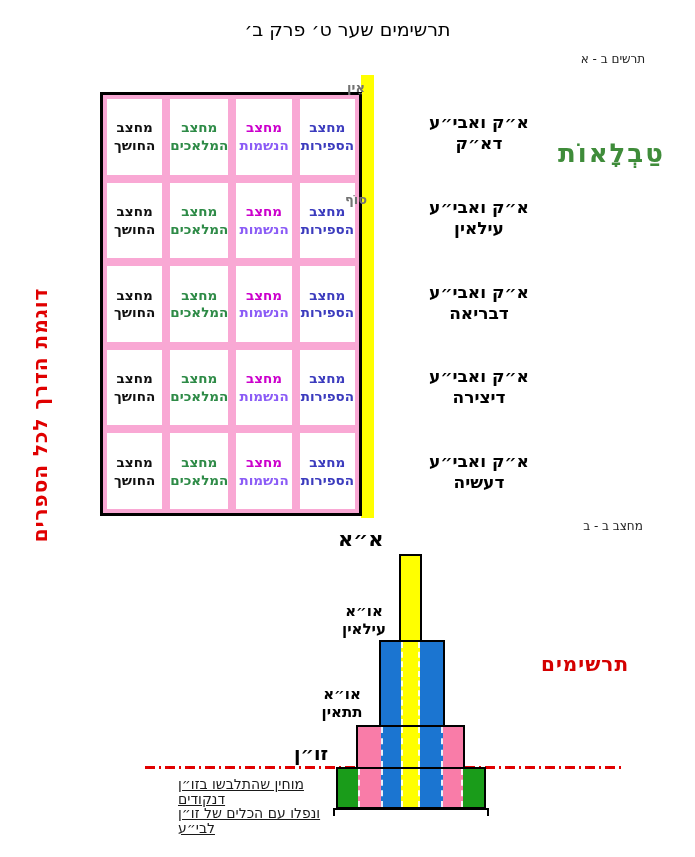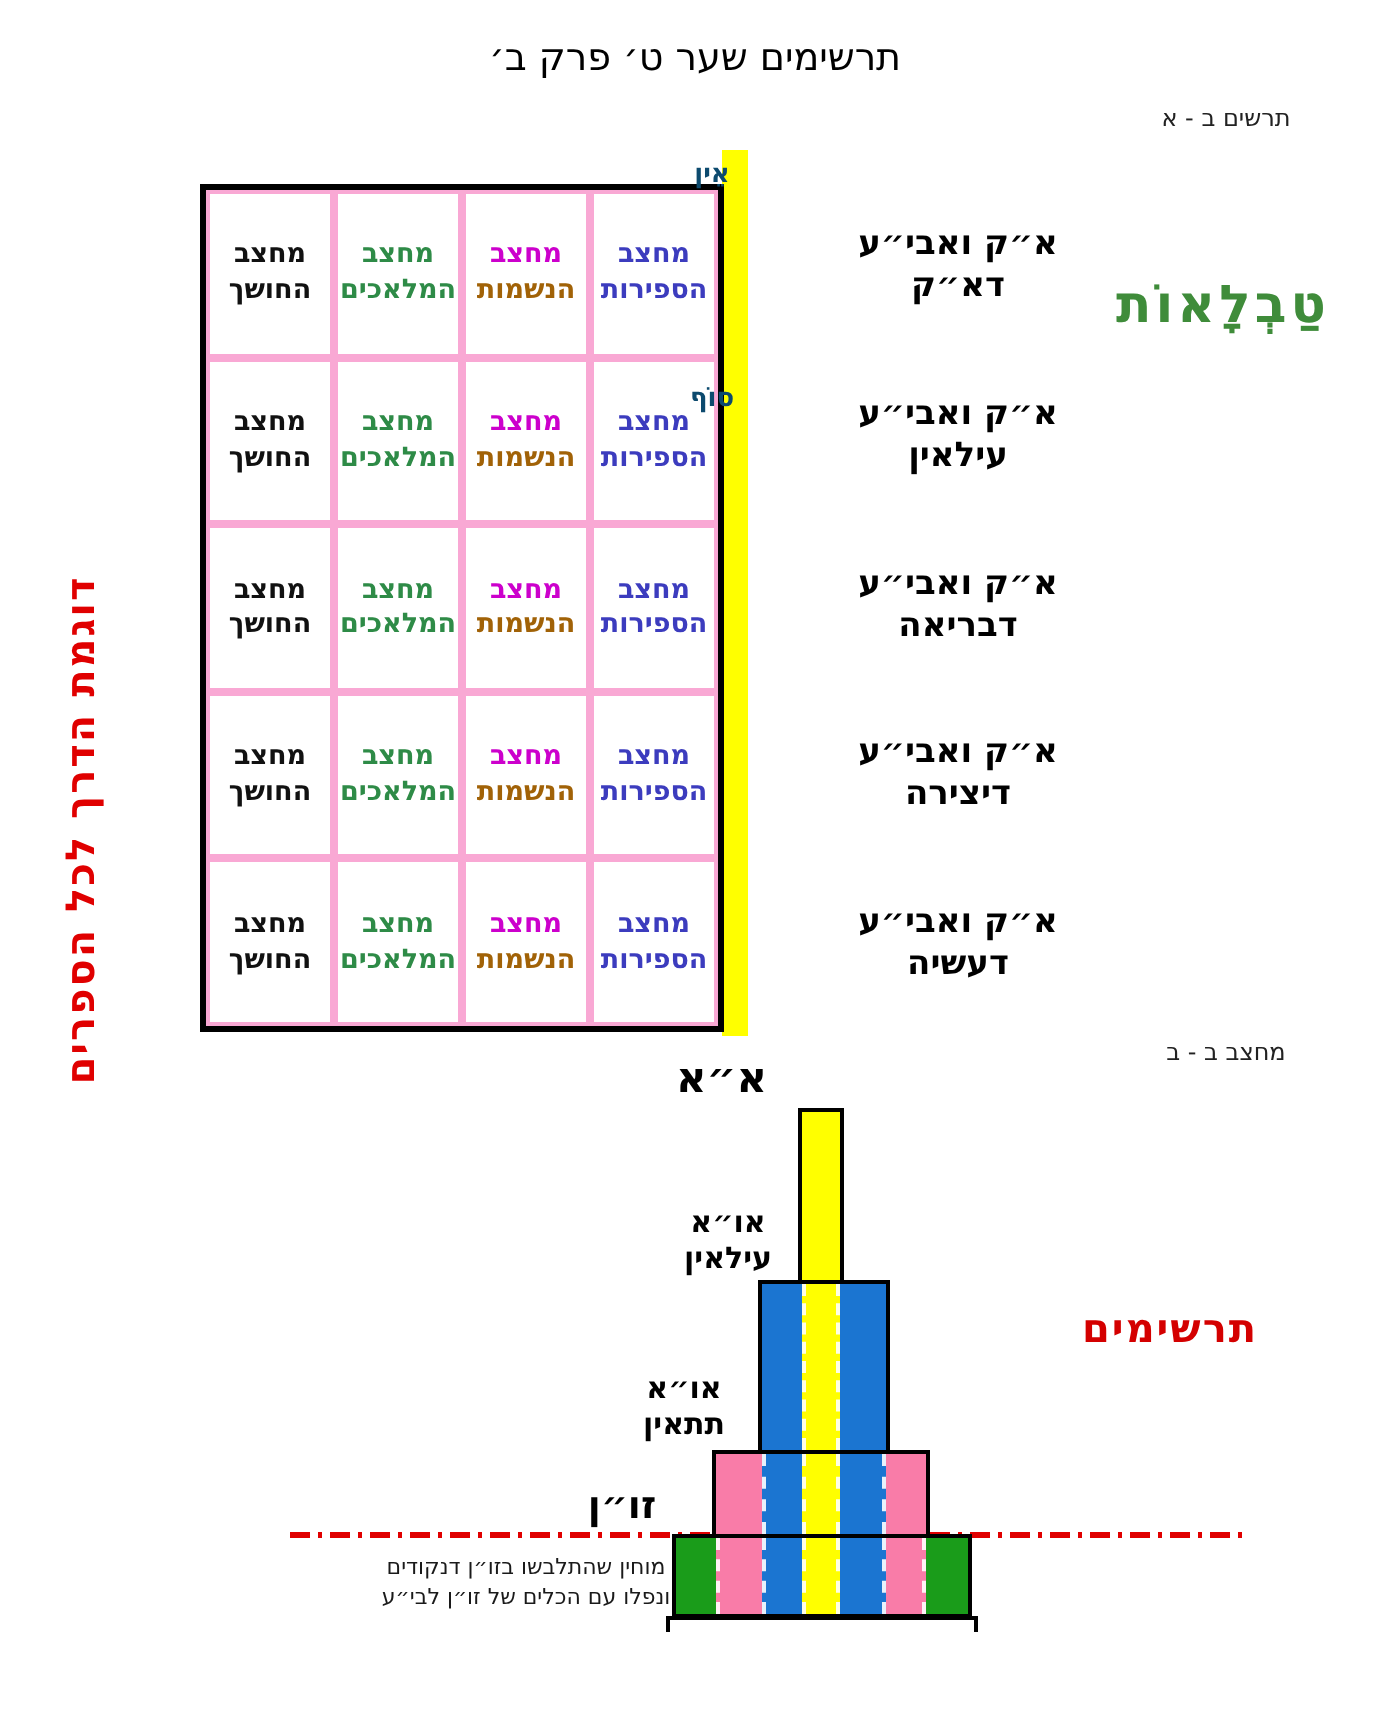--- a/index.html
+++ b/index.html
@@ -9,27 +9,27 @@
 
   
   .title{top:18px;left:0;width:100%;text-align:center;font-size:19px;font-weight:normal;color:#000;}
   .corner{font-size:12px;color:#222;width:100px;text-align:center;}
   .corner-a{top:52px;left:563px;}
   .corner-b{top:519px;left:563px;}
 
   
   .tbl{left:100px;top:92px;width:262px;height:424px;border:3px solid #000;box-sizing:border-box;
        display:grid;grid-template-columns:repeat(4,1fr);grid-template-rows:repeat(5,1fr);direction:rtl;z-index:2;}
-  .cell{border:2px solid #f9a8d4;background:#fff;display:flex;flex-direction:column;align-items:center;
+  .cell{border:4px solid #f9a8d4;background:#fff;display:flex;flex-direction:column;align-items:center;
         justify-content:center;gap:3px;font-weight:bold;font-size:13.5px;line-height:1.1;}
-  .c0{color:#3c3cbe}.c1a{color:#cc00cc}.c1b{color:#a16207}.c2{color:#2e8b47}.c3{color:#111}
+  .c0{color:#3c3cbe}.c1a{color:#cc00cc}.c1b{color:#8b5cf6}.c2{color:#2e8b47}.c3{color:#111}
 
   
   .kav-bar{left:361px;top:75px;width:13px;height:443px;background:#ffff00;z-index:1;}
-  .kav-txt{left:337px;width:38px;text-align:center;font-size:13px;font-weight:bold;color:#0c4a6e;z-index:3;}
+  .kav-txt{left:337px;width:38px;text-align:center;font-size:13px;font-weight:bold;color:#737373;z-index:3;}
   .kav-top{top:80px;}
   .kav-bot{top:192px;}
 
   
   .rowlab{left:420px;width:118px;text-align:center;font-weight:bold;font-size:17px;line-height:21px;color:#000;}
   .rowlab span{display:block;}
 
   .green-label{left:558px;top:138px;font-size:26px;font-weight:bold;color:#3f8c3a;letter-spacing:2px;}
   .red-vertical{left:-123px;top:401px;width:330px;height:28px;transform:rotate(-90deg);
         text-align:center;font-size:20px;font-weight:bold;color:#e00000;letter-spacing:1px;}
@@ -58,21 +58,21 @@
   .baseline::after{right:0;}
 
   .tierlab{color:#000;font-weight:bold;z-index:3;}
   .tierlab span{display:block;}
   .tierlab span:empty{display:none;}
   .la{left:338px;top:527px;width:58px;text-align:left;font-size:21px;}
   .lb{left:328px;top:602px;width:72px;text-align:center;font-size:15px;line-height:18px;}
   .lc{left:298px;top:685px;width:88px;text-align:center;font-size:15px;line-height:18px;}
   .ld{left:288px;top:742px;width:46px;text-align:center;font-size:19px;}
 
-  .caption{left:178px;top:777px;width:170px;font-size:11px;line-height:14.5px;text-align:center;color:#1a1a1a;z-index:2;}
+  .caption{left:178px;top:777px;width:170px;font-size:14px;line-height:14.5px;text-align:left;color:#1a1a1a;z-index:2;text-decoration:underline;}
   .caption span{display:block;}
 </style>
 </head>
 <body>
 
 <div class="page">
 
   <div class="abs title">תרשימים שער ט׳ פרק ב׳</div>
   <div class="abs corner corner-a">תרשים ב - א</div>
 

